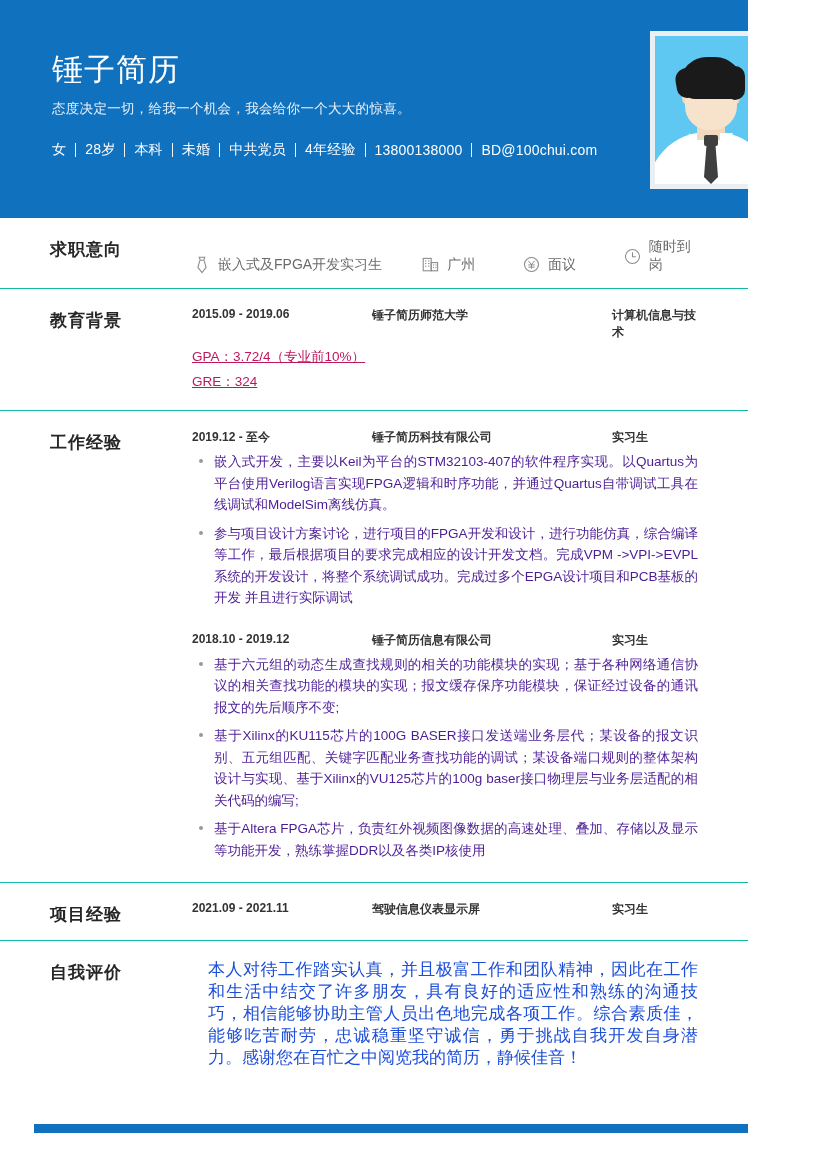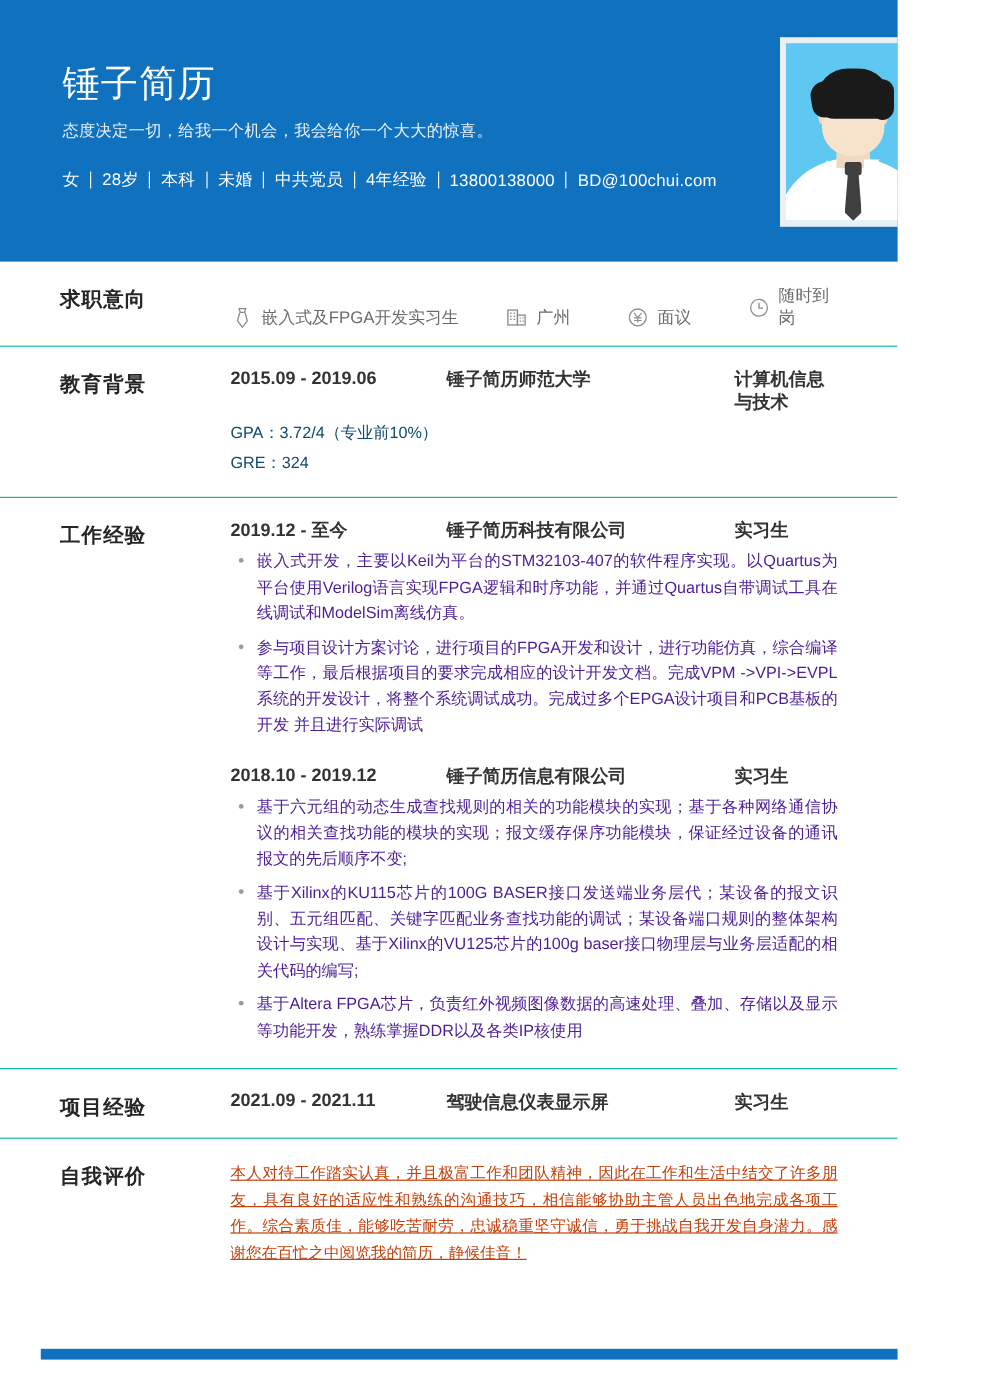--- a/index.html
+++ b/index.html
@@ -189,21 +189,21 @@
   .body {
     position: relative;
     padding: 0;
   }
   .section {
     position: relative;
     display: flex;
     padding: 18px 50px 14px 50px;
     border-bottom: 1px solid #14b8a6;
   }
-  .section.last { border-bottom: none; }
+  .section.last { border-bottom: none; gap: 16px; }
 
   .sec-label {
     width: 142px;
     flex: 0 0 142px;
     font-size: 17px;
     font-weight: bold;
     color: #262626;
     letter-spacing: 1px;
     padding-top: 2px;
   }
@@ -235,33 +235,34 @@
     color: #8c8c8c;
   }
   .intent-item.pos { width: 250px; }
   .intent-item.city { width: 110px; }
   .intent-item.sal  { width: 110px; }
 
   
   .entry { margin-bottom: 2px; }
   .entry-head {
     display: flex;
-    font-size: 15px;
+    font-size: 12px;
     font-weight: bold;
     color: #333333;
     padding-bottom: 3px;
   }
   .eh-date { width: 180px; flex: 0 0 180px; }
   .eh-org  { width: 240px; flex: 0 0 240px; }
   .eh-role { flex: 1 1 auto; }
 
   .sub-line {
     font-size: 13.5px;
-    color: #0c4a6e;
+    color: #be185d;
     line-height: 25px;
+    text-decoration: underline;
   }
 
   ul.bullets {
     list-style: none;
     margin: 2px 0 0 0;
     padding: 0;
   }
   ul.bullets li {
     position: relative;
     padding-left: 22px;
@@ -278,25 +279,24 @@
     top: 8px;
     width: 4px;
     height: 4px;
     border-radius: 50%;
     background: #9a9a9a;
   }
 
   .entry-gap { height: 16px; }
 
   .plain-para {
-    font-size: 13px;
+    font-size: 17px;
     line-height: 22px;
-    color: #c2410c;
+    color: #1d4ed8;
     text-align: justify;
-    text-decoration: underline;
   }
 
   
   .footer-bar {
     position: absolute;
     left: 34px;
     top: 1124px;
     width: 752px;
     height: 9px;
     background: #1071bf;

